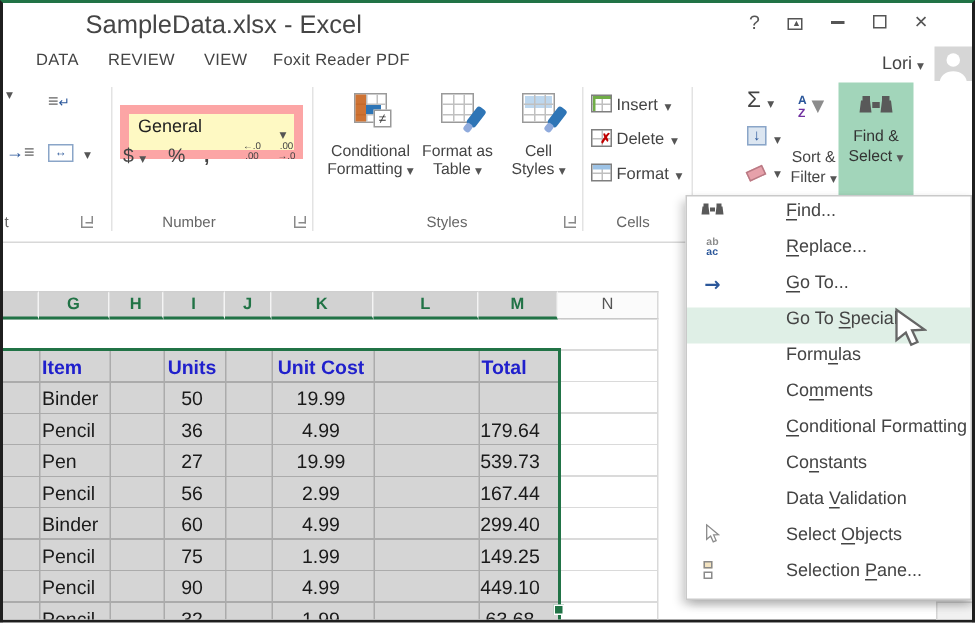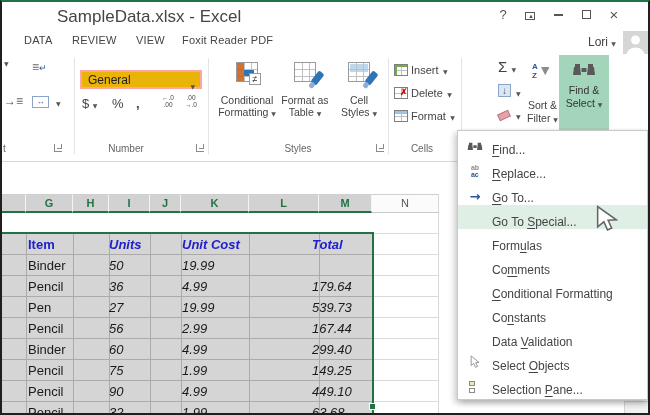--- a/index.html
+++ b/index.html
@@ -19,21 +19,21 @@
   .rtab{position:absolute;top:6px;font-size:11px;color:#444;letter-spacing:.2px;}
   .user{position:absolute;top:7px;font-size:12px;color:#444;}
   .avatar{position:absolute;left:621px;top:3px;width:25px;height:24px;background:#d6d6d6;}
   
   .ribbon{position:absolute;left:0;top:52px;width:100%;height:108px;background:#fff;border-bottom:1px solid #d8d8d8;}
   .sep{position:absolute;top:4px;height:96px;width:1px;background:#e3e3e3;}
   .grplabel{position:absolute;top:89px;font-size:10px;color:#666;text-align:center;width:70px;}
   .launcher{position:absolute;top:90px;width:8px;height:8px;border-left:1px solid #8a8a8a;border-bottom:1px solid #8a8a8a;}
   .launcher::after{content:"";position:absolute;right:0px;top:0px;width:4px;height:4px;border-right:1px solid #8a8a8a;border-bottom:1px solid #8a8a8a;}
   .caret{font-family:"DejaVu Sans",sans-serif;font-size:6px;color:#555;}
-  .combo{position:absolute;left:78px;top:16px;width:122px;height:19px;border:2px solid #fca5a5;background:#eab308;font-size:12px;color:#222;line-height:17px;padding-left:6px;}
+  .combo{position:absolute;left:78px;top:16px;width:122px;height:36px;border:6px solid #fca5a5;background:#fef9c3;font-size:12px;color:#222;line-height:17px;padding-left:6px;}
   .combo .caret{position:absolute;right:5px;top:6px;}
   .numbtn{position:absolute;top:42px;font-size:13px;color:#444;}
   .decbtn{position:absolute;top:40px;font-size:6.5px;line-height:7px;color:#444;text-align:center;width:22px;}
   .bigbtn{position:absolute;top:2px;width:58px;height:84px;text-align:center;}
   .bigbtn .lbl{font-size:10.5px;color:#444;line-height:12px;}
   .stylegrid{display:inline-block;width:22px;height:20px;border:1px solid #9a9a9a;background:
      linear-gradient(#fff,#fff);position:relative;margin-top:6px;}
   .gridlines{position:absolute;inset:0;background-image:
      linear-gradient(#c0c0c0,#c0c0c0),linear-gradient(#c0c0c0,#c0c0c0),
      linear-gradient(#c0c0c0,#c0c0c0),linear-gradient(#c0c0c0,#c0c0c0);
@@ -66,37 +66,37 @@
        linear-gradient(#ababab,#ababab),linear-gradient(#ababab,#ababab),
        linear-gradient(#ababab,#ababab),linear-gradient(#ababab,#ababab),
        linear-gradient(#ababab,#ababab),linear-gradient(#ababab,#ababab),
        linear-gradient(#ababab,#ababab),
        repeating-linear-gradient(to bottom,transparent 0,transparent 20px,#ababab 20px,#ababab 21px);
      background-size:1px 100%,1px 100%,1px 100%,1px 100%,1px 100%,1px 100%,1px 100%,auto;
      background-position:24px 0,71px 0,107px 0,148px 0,179px 0,247px 0,317px 0,0 0;
      background-repeat:no-repeat;margin-top:19px;}
   .scell{position:absolute;height:21px;line-height:21px;font-size:13px;color:#1a1a1a;white-space:nowrap;}
   .scell.hd{font-weight:700;color:#2020cc;}
-  .r{text-align:left;font-style:italic;}
+  .r{text-align:center;}
   .ncol{position:absolute;left:372px;top:51px;width:65px;height:202px;border-right:1px solid #d9d9d9;
      background-image:repeating-linear-gradient(to bottom,transparent 0,transparent 20px,#dadada 20px,#dadada 21px);}
   .bstrip{position:absolute;left:0;top:246px;width:372px;height:8px;
      background-image:
        linear-gradient(#dadada,#dadada),linear-gradient(#dadada,#dadada),
        linear-gradient(#dadada,#dadada),linear-gradient(#dadada,#dadada),
        linear-gradient(#dadada,#dadada),linear-gradient(#dadada,#dadada),
        linear-gradient(#dadada,#dadada);
      background-size:1px 100%,1px 100%,1px 100%,1px 100%,1px 100%,1px 100%,1px 100%;
      background-position:24px 0,71px 0,107px 0,148px 0,179px 0,247px 0,317px 0;
      background-repeat:no-repeat;}
   .fillh{position:absolute;left:367px;top:241px;width:7px;height:7px;background:#217346;border:1px solid #fff;}
   
   .menu{position:absolute;left:455px;top:128px;width:191px;height:270px;background:#fff;border:1px solid #c9c9c9;
      box-shadow:-3px 3px 6px rgba(0,0,0,.18),3px 3px 6px rgba(0,0,0,.18);z-index:50;padding-top:2px;}
-  .mi{height:24px;display:flex;align-items:flex-end;}
+  .mi{height:24px;display:flex;align-items:flex-start;gap:32px;}
   .mi.hl{background:#dfefe6;}
   .mic{width:34px;text-align:center;flex:0 0 34px;}
   .mtext{font-size:12px;color:#444;}
   .ak{text-decoration:underline;text-underline-offset:2px;}
   .repl{display:inline-block;font-size:7px;line-height:7px;font-weight:700;text-align:left;}
   .goarr{color:#2b579a;font-weight:700;font-size:13px;font-family:"DejaVu Sans",sans-serif;}
   .panes{display:inline-block;position:relative;width:12px;height:12px;}
   .panes b{position:absolute;left:0;width:6px;height:5px;border:1px solid #8a8a8a;background:#f3e3c0;}
   .cursor-svg{position:absolute;z-index:60;}
   .scorner{position:absolute;left:622px;top:399px;width:26px;height:13px;background:#f1f1f1;border:1px solid #d5d5d5;}

